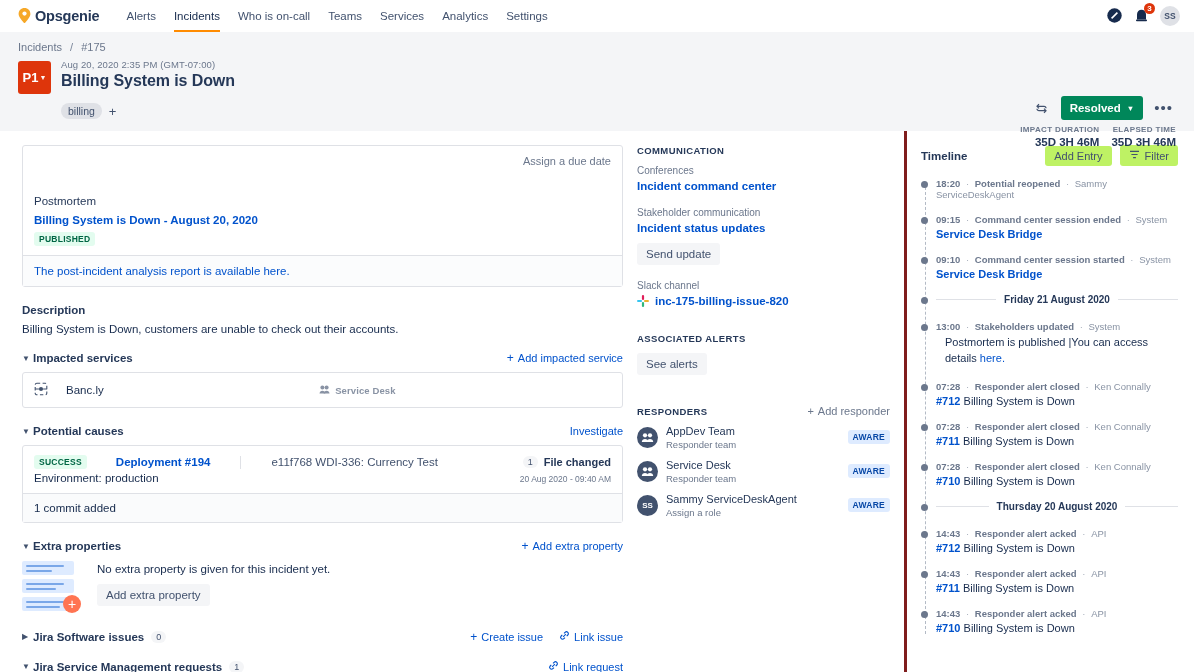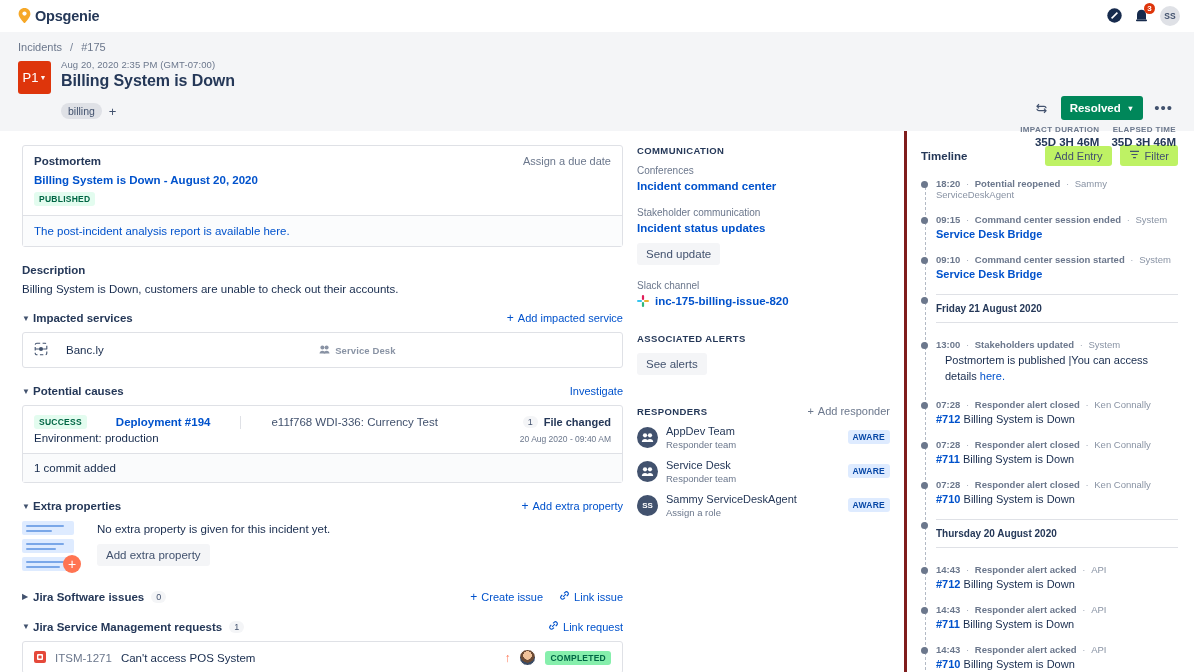--- a/index.html
+++ b/index.html
@@ -45,21 +45,21 @@
 
   
   .headerband { background:#f4f5f7; padding:9px 18px 12px 18px; position:relative; }
   .crumbs { font-size:11px; color:#6b778c; margin-bottom:6px; }
   .crumbs a { color:#6b778c; text-decoration:none; cursor:pointer; }
   .crumbs .sep { margin:0 5px; color:#7a869a; }
   .title-row { display:flex; align-items:flex-start; gap:10px; }
   .prio {
     width:33px; height:33px; background:#de350b; color:#fff; border-radius:3px;
     display:flex; align-items:center; justify-content:center; gap:1px;
-    font-size:13px; font-weight:400; cursor:pointer; flex:0 0 auto; margin-top:2px;
+    font-size:13px; font-weight:700; cursor:pointer; flex:0 0 auto; margin-top:2px;
   }
   .prio .chev { font-size:7px; opacity:.95; }
   .title-stack { flex:1 1 auto; }
   .ts { font-size:9.5px; color:#6b778c; letter-spacing:.1px; }
   .h1 { font-size:16px; font-weight:700; color:#253858; margin-top:2px; letter-spacing:-.1px; }
   .tags { display:flex; align-items:center; gap:7px; margin-top:9px; margin-left:43px; }
   .tag {
     background:#dfe1e6; color:#42526e; font-size:10.5px; border-radius:8px;
     padding:2px 7px; cursor:pointer;
   }
@@ -86,21 +86,21 @@
     display:flex; height: 541px; background:#fff;
   }
   .col-left { width:623px; padding:14px 0 0 22px; overflow:hidden; }
   .col-mid { width:284px; padding:14px 14px 0 14px; border-right:3px solid #7f1d1d; overflow:hidden; }
   .col-right { width:287px; padding:14px 16px 0 14px; overflow:hidden; }
 
   
   .card { border:1px solid #dfe1e6; border-radius:3px; background:#fff; }
   .pm-head { padding:9px 11px 9px 11px; }
   .pm-top { display:flex; align-items:flex-start; }
-  .pm-label { font-size:11.5px; font-weight:700; color:#253858; }
+  .pm-label { font-size:11.5px; font-weight:400; color:#253858;margin-top:40px; }
   .pm-due { margin-left:auto; font-size:11px; color:#6b778c; cursor:pointer; }
   .pm-link { color:#0052cc; font-size:11.5px; font-weight:700; margin-top:7px; cursor:pointer; }
   .lozenge {
     display:inline-block; margin-top:6px; background:#e3fcef; color:#006644;
     font-size:8.5px; font-weight:700; letter-spacing:.25px; border-radius:3px; padding:2px 5px;
   }
   .pm-body {
     border-top:1px solid #dfe1e6; background:#fbfcfd; padding:9px 11px;
     font-size:11.5px; color:#0052cc; cursor:pointer;
   }
@@ -234,36 +234,45 @@
   }
   .tl-meta { font-size:9.5px; color:#6b778c; font-weight:700; }
   .tl-meta .time { color:#6b778c; }
   .tl-meta .sep { font-weight:400; margin:0 3px; color:#a5adba; }
   .tl-meta .who { font-weight:400; color:#8993a4; }
   .tl-sub { margin-top:3px; font-size:11px; }
   .tl-sub a { color:#0052cc; text-decoration:none; cursor:pointer; font-weight:700; }
   .tl-sub .plain { color:#172b4d; }
   .tl-msg { margin-top:3px; font-size:11px; color:#172b4d; line-height:1.45; padding-left:9px; }
   .tl-msg a { color:#0052cc; text-decoration:none; cursor:pointer; }
-  .tl-day { position:relative; margin:4px 0 16px 0; display:flex; gap:8px;flex-direction:column; }
+  .tl-day { position:relative; margin:4px 0 16px 0; display:flex; align-items:center; gap:8px; }
   .tl-day .line { flex:1 1 auto; height:1px; background:#dfe1e6; }
   .tl-day .lbl { font-size:10px; font-weight:700; color:#253858; white-space:nowrap; }
 </style>
 </head>
 <body>
 
 <div class="topnav">
   <div class="brand">
     <span class="brand-mark">
       <svg width="13" height="15" viewBox="0 0 13 15">
           <path d="M6.5 0C3 0 .6 2.6.6 5.9c0 2.9 4.2 7.6 5.3 8.8.3.4.9.4 1.2 0 1.1-1.2 5.3-5.9 5.3-8.8C12.4 2.6 10 0 6.5 0z" fill="#f6a828"></path>
           <circle cx="6.5" cy="5.6" r="2.1" fill="#fff"></circle>
         </svg>
     </span>
     <span class="brand-text">Opsgenie</span>
+  </div>
+  <div class="navlinks">
+    <div class="navlink">Alerts</div>
+    <div class="navlink active">Incidents</div>
+    <div class="navlink">Who is on-call</div>
+    <div class="navlink">Teams</div>
+    <div class="navlink">Services</div>
+    <div class="navlink">Analytics</div>
+    <div class="navlink">Settings</div>
   </div>
   <div class="nav-right">
     <span class="nav-ico">
       <svg width="17" height="17" viewBox="0 0 17 17">
           <circle cx="8.5" cy="8.5" r="7.2" fill="#172b4d"></circle>
           <path d="M5.6 11.4 11.4 5.6" stroke="#fff" stroke-width="1.6"></path>
         </svg>
     </span>
     <span class="nav-ico">
       <svg width="17" height="17" viewBox="0 0 17 17">

